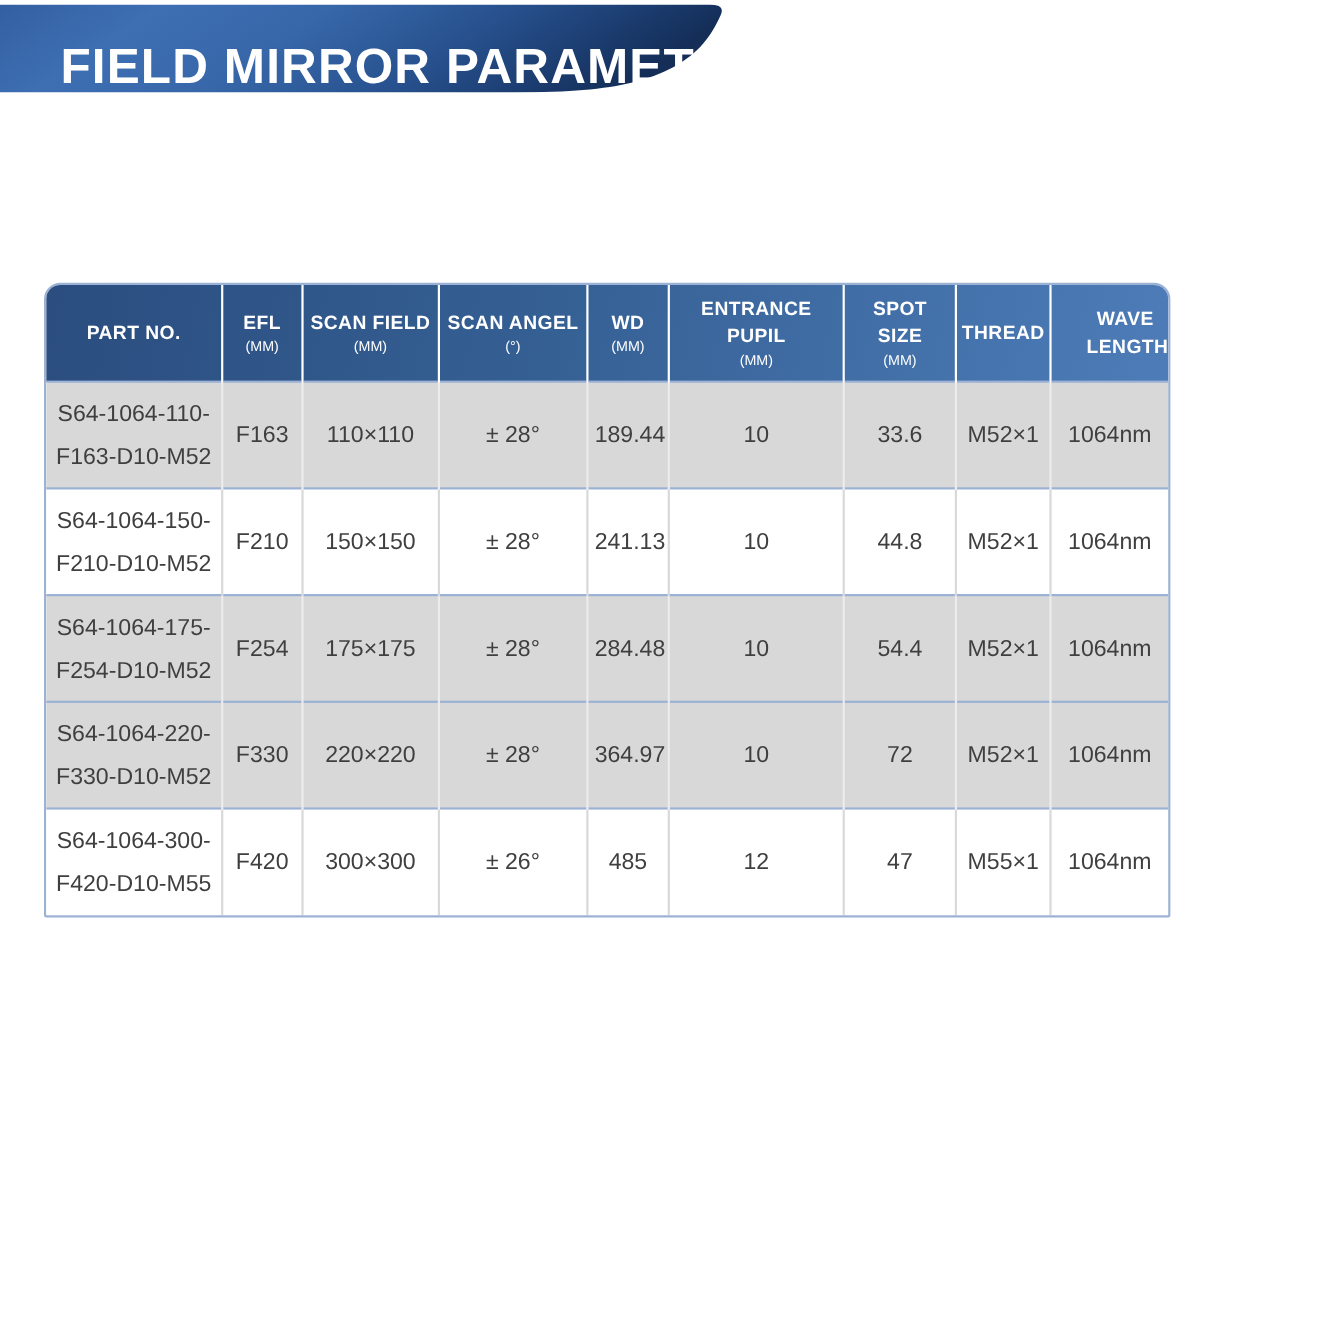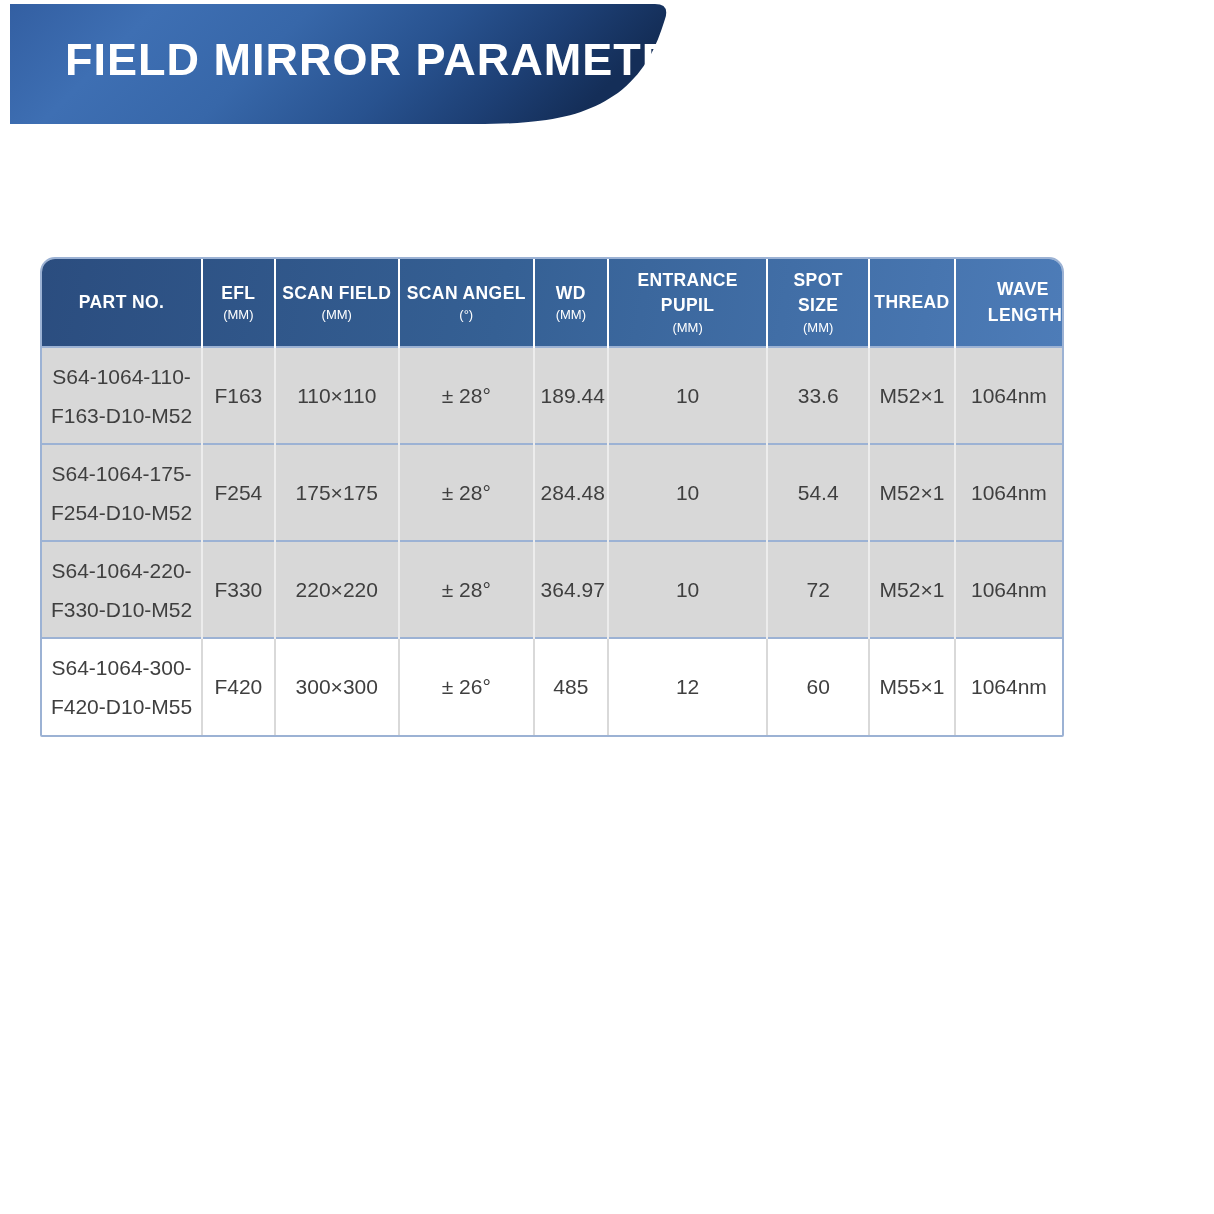--- a/index.html
+++ b/index.html
@@ -7,22 +7,22 @@
     width: 1214px; height: 1214px;
     background: #ffffff;
     font-family: "Liberation Sans", sans-serif;
     position: relative;
     overflow: hidden;
   }
 
   
   .banner {
     position: absolute;
-    top: 4px; left: 10px;
-    width: 680px; height: 120px;
+    top: 4px; left: 0;
+    width: 680px; height: 80px;
   }
   .banner svg {
     position: absolute; inset: 0;
     width: 100%; height: 100%;
     display: block;
   }
   .banner-title {
     position: absolute;
     left: 55px; top: 0;
     height: 112px;
@@ -173,20 +173,34 @@
           </td>
         <td>F163</td>
         <td>110×110</td>
         <td>± 28°</td>
         <td>189.44</td>
         <td>10</td>
         <td>33.6</td>
         <td>M52×1</td>
         <td>1064nm</td>
       </tr>
+      <tr>
+        <td>
+            <span class="pn">S64-1064-150-</span>
+            <span class="pn">F210-D10-M52</span>
+          </td>
+        <td>F210</td>
+        <td>150×150</td>
+        <td>± 28°</td>
+        <td>241.13</td>
+        <td>10</td>
+        <td>44.8</td>
+        <td>M52×1</td>
+        <td>1064nm</td>
+      </tr>
       <tr class="alt">
         <td>
             <span class="pn">S64-1064-175-</span>
             <span class="pn">F254-D10-M52</span>
           </td>
         <td>F254</td>
         <td>175×175</td>
         <td>± 28°</td>
         <td>284.48</td>
         <td>10</td>
@@ -211,19 +225,19 @@
       <tr>
         <td>
             <span class="pn">S64-1064-300-</span>
             <span class="pn">F420-D10-M55</span>
           </td>
         <td>F420</td>
         <td>300×300</td>
         <td>± 26°</td>
         <td>485</td>
         <td>12</td>
-        <td>60</td>
+        <td>47</td>
         <td>M55×1</td>
         <td>1064nm</td>
       </tr>
     </tbody>
   </table>
 </div>
 
 </body></html>

